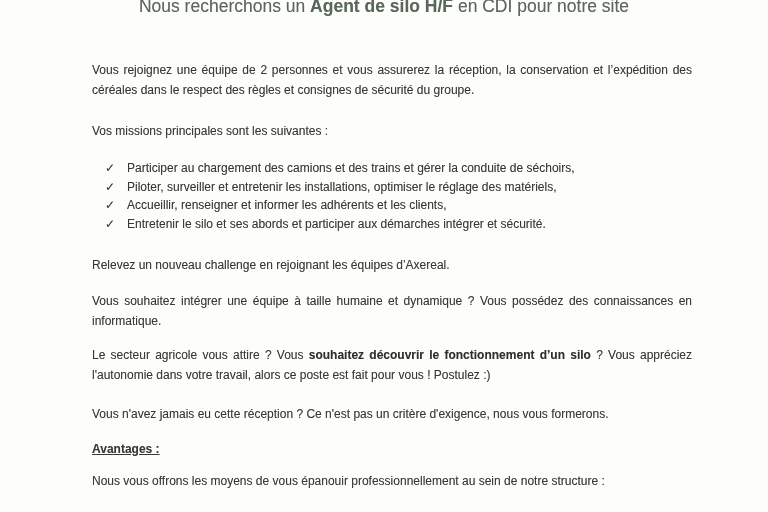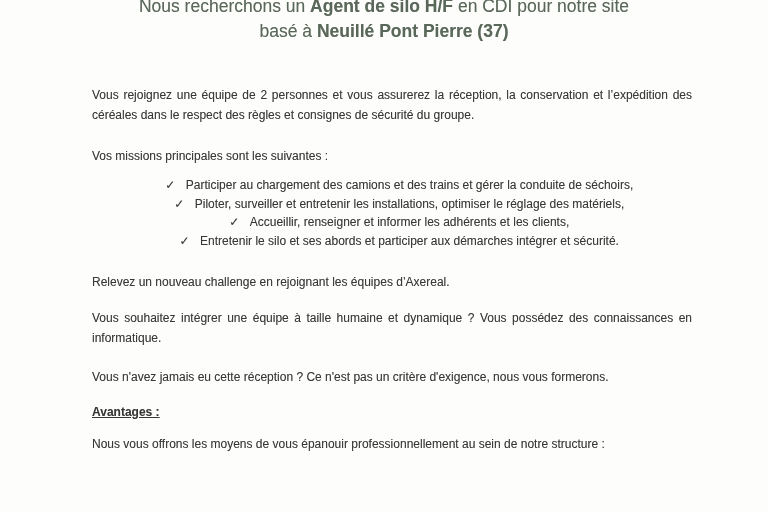--- a/index.html
+++ b/index.html
@@ -31,24 +31,23 @@
   .content {
     padding: 0 76px 0 92px;
     font-size: 12px;
   }
   .content p { margin: 0; line-height: 20px; }
   .just { text-align: justify; }
   .single { white-space: nowrap; }
   .semib { font-weight: 600; color: #2f2f2f; }
   .bold { font-weight: 700; }
   ul.missions {
-    margin: 10px 0 0 0;
+    margin: 18px 0 0 0;
     padding: 0;
     list-style: none;
-    text-align: center;
   }
   ul.missions li {
     line-height: 18.5px;
     white-space: nowrap;
     padding-left: 13px;
   }
   .check {
     display: inline-block;
     width: 13px;
     margin-right: 9px;
@@ -63,40 +62,40 @@
   .m-adv        { margin-top: 15px !important; text-decoration: underline; }
   .m-closing    { margin-top: 12px !important; }
 </style>
 </head>
 <body>
 
 <div class="doc">
 
   <div class="title">
     <div><span>Nous recherchons un </span><span class="b">Agent de silo H/F</span><span> en CDI pour notre site</span></div>
-    <div><span>basé à </span><span class="b">Neuillé Pont Pierre (37)</span></div>
   </div>
 
   <div class="content">
 
     <p class="just m-intro">Vous rejoignez une équipe de 2 personnes et vous assurerez la réception, la conservation et l’expédition des céréales dans le respect des règles et consignes de sécurité du groupe.</p>
 
     <p class="single m-missionshd">Vos missions principales sont les suivantes :</p>
 
     <ul class="missions">
       <li><span class="check">✓</span><span>Participer au chargement des camions et des trains et gérer la conduite de séchoirs,</span></li>
       <li><span class="check">✓</span><span>Piloter, surveiller et entretenir les installations, optimiser le réglage des matériels,</span></li>
       <li><span class="check">✓</span><span>Accueillir, renseigner et informer les adhérents et les clients,</span></li>
       <li><span class="check">✓</span><span>Entretenir le silo et ses abords et participer aux démarches intégrer et sécurité.</span></li>
     </ul>
 
     <p class="single m-challenge">Relevez un nouveau challenge en rejoignant les équipes d’Axereal.</p>
 
     <p class="just m-team">Vous souhaitez intégrer une équipe à taille humaine et dynamique ? Vous possédez des connaissances en informatique.</p>
 
+    <p class="just m-sector"><span>Le secteur agricole vous attire ? Vous </span><span class="semib">souhaitez découvrir le fonctionnement d’un silo</span><span> ? Vous appréciez l'autonomie dans votre travail, alors ce poste est fait pour vous ! Postulez :)</span></p>
 
     <p class="single m-exp">Vous n'avez jamais eu cette réception ? Ce n'est pas un critère d'exigence, nous vous formerons.</p>
 
     <p class="single bold m-adv">Avantages :</p>
 
     <p class="single m-closing">Nous vous offrons les moyens de vous épanouir professionnellement au sein de notre structure :</p>
 
   </div>
 </div>
 

